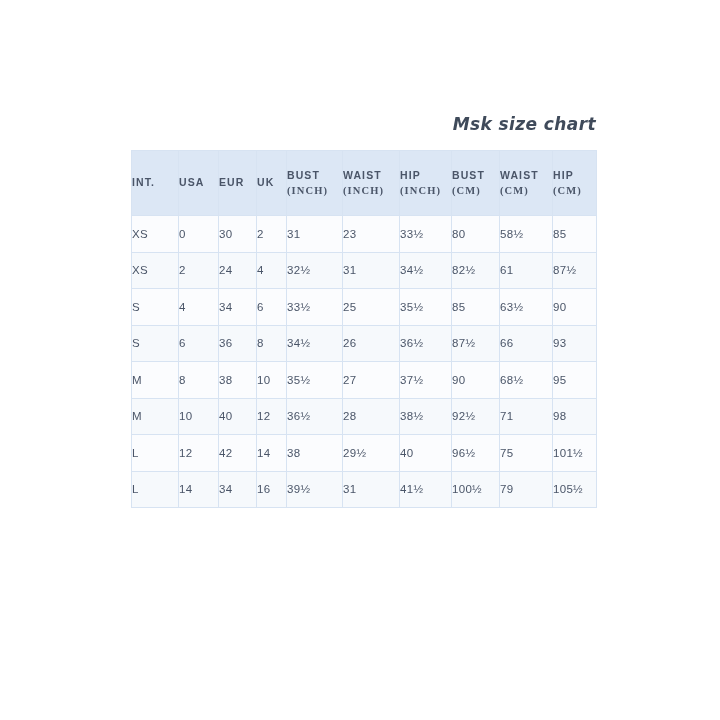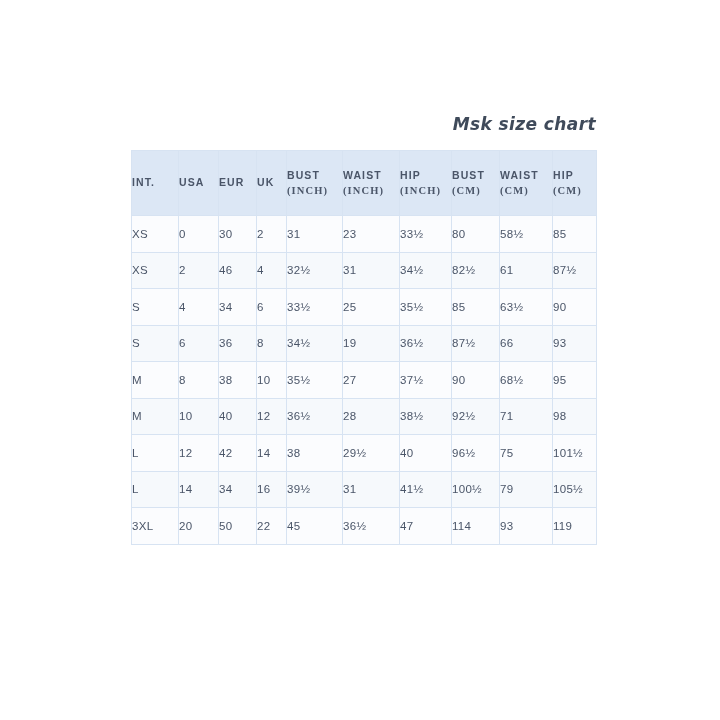--- a/index.html
+++ b/index.html
@@ -134,21 +134,21 @@
           <td>31</td>
           <td>23</td>
           <td>33½</td>
           <td>80</td>
           <td>58½</td>
           <td>85</td>
         </tr>
         <tr>
           <td>XS</td>
           <td>2</td>
-          <td>46</td>
+          <td>24</td>
           <td>4</td>
           <td>32½</td>
           <td>31</td>
           <td>34½</td>
           <td>82½</td>
           <td>61</td>
           <td>87½</td>
         </tr>
         <tr>
           <td>S</td>
@@ -161,21 +161,21 @@
           <td>85</td>
           <td>63½</td>
           <td>90</td>
         </tr>
         <tr>
           <td>S</td>
           <td>6</td>
           <td>36</td>
           <td>8</td>
           <td>34½</td>
-          <td>19</td>
+          <td>26</td>
           <td>36½</td>
           <td>87½</td>
           <td>66</td>
           <td>93</td>
         </tr>
         <tr>
           <td>M</td>
           <td>8</td>
           <td>38</td>
           <td>10</td>
@@ -215,29 +215,17 @@
           <td>14</td>
           <td>34</td>
           <td>16</td>
           <td>39½</td>
           <td>31</td>
           <td>41½</td>
           <td>100½</td>
           <td>79</td>
           <td>105½</td>
         </tr>
-        <tr>
-          <td>3XL</td>
-          <td>20</td>
-          <td>50</td>
-          <td>22</td>
-          <td>45</td>
-          <td>36½</td>
-          <td>47</td>
-          <td>114</td>
-          <td>93</td>
-          <td>119</td>
-        </tr>
       </tbody>
     </table>
   </div>
 
 </div>
 
 </body></html>

